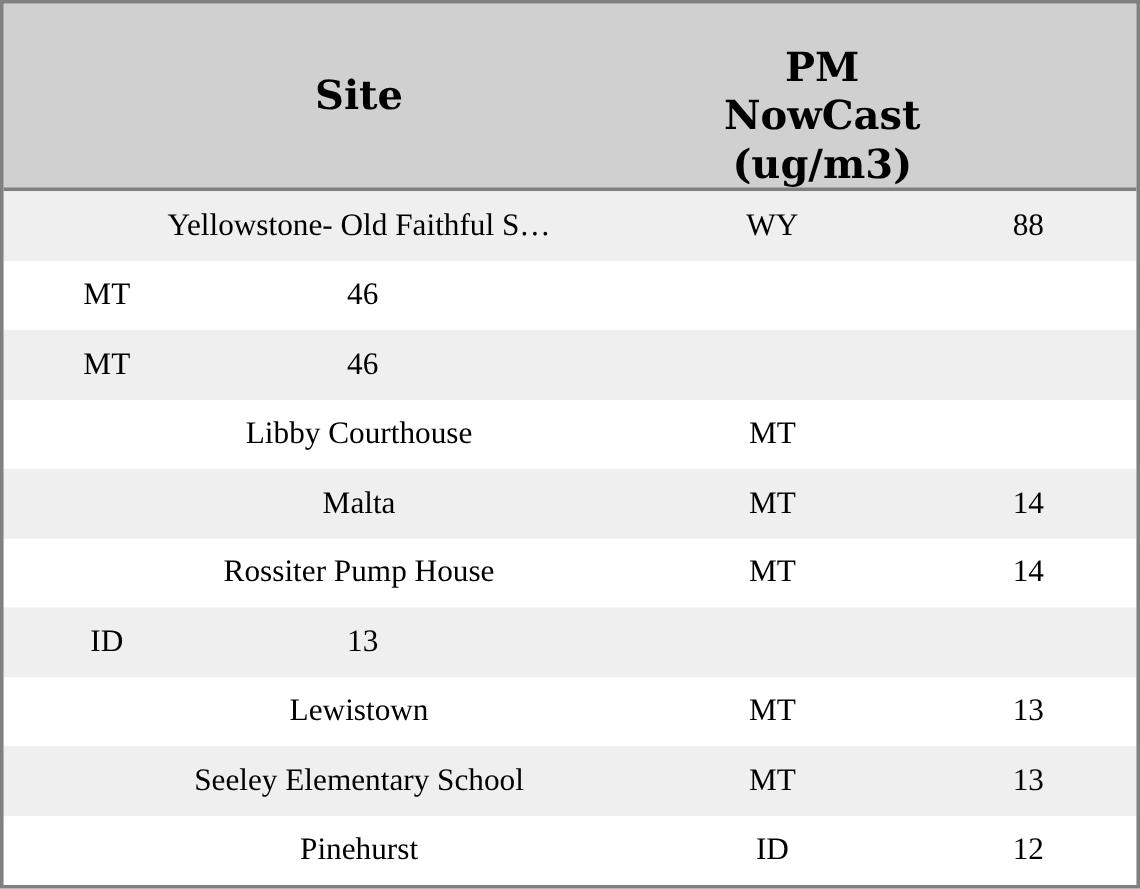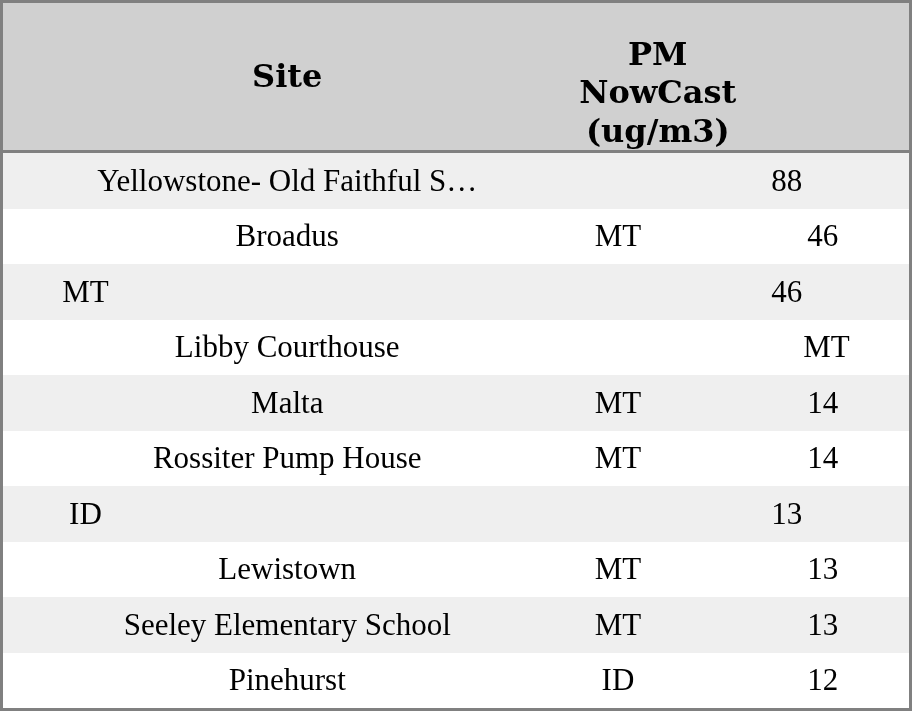--- a/index.html
+++ b/index.html
@@ -38,22 +38,21 @@
     flex: 1 1 auto;
     display: flex;
     flex-direction: column;
   }
   .tr {
     flex: 1 1 auto;
     display: flex;
     align-items: center;
     background: var(--row-bg, #ffffff);
     font-family: "Liberation Serif", "DejaVu Serif", serif;
-    font-size: 31px;
-    justify-content: space-between;
+    font-size: 25px;
   }
   .tr:nth-child(odd) {
     background: var(--row-alt-bg, #efefef);
   }
   .col-site  { flex: 0 0 54.8%; text-align: center; margin-left: 36px; }
   .col-state { flex: 0 0 18.2%; text-align: center; }
   .col-pm    { flex: 0 0 27.0%; text-align: center; }
   .th { display: flex; align-items: center; justify-content: center; }
   .pm-label {
     display: inline-block;
@@ -72,24 +71,24 @@
 <div class="aq-table">
   <div class="thead">
     <div class="th col-site">Site</div>
     <div class="th col-pm">
       <span class="pm-label">PM NowCast (ug/m3)</span>
     </div>
   </div>
   <div class="tbody" id="tbody">
       <div class="tr">
     <div class="td col-site">Yellowstone- Old Faithful S…</div>
+    <div class="td col-state">WY</div>
     <div class="td col-pm">88</div>
   </div>
       <div class="tr">
-    <div class="td col-site">Broadus</div>
     <div class="td col-state">MT</div>
     <div class="td col-pm">46</div>
   </div>
       <div class="tr">
     <div class="td col-state">MT</div>
     <div class="td col-pm">46</div>
   </div>
       <div class="tr">
     <div class="td col-site">Libby Courthouse</div>
     <div class="td col-state">MT</div>

